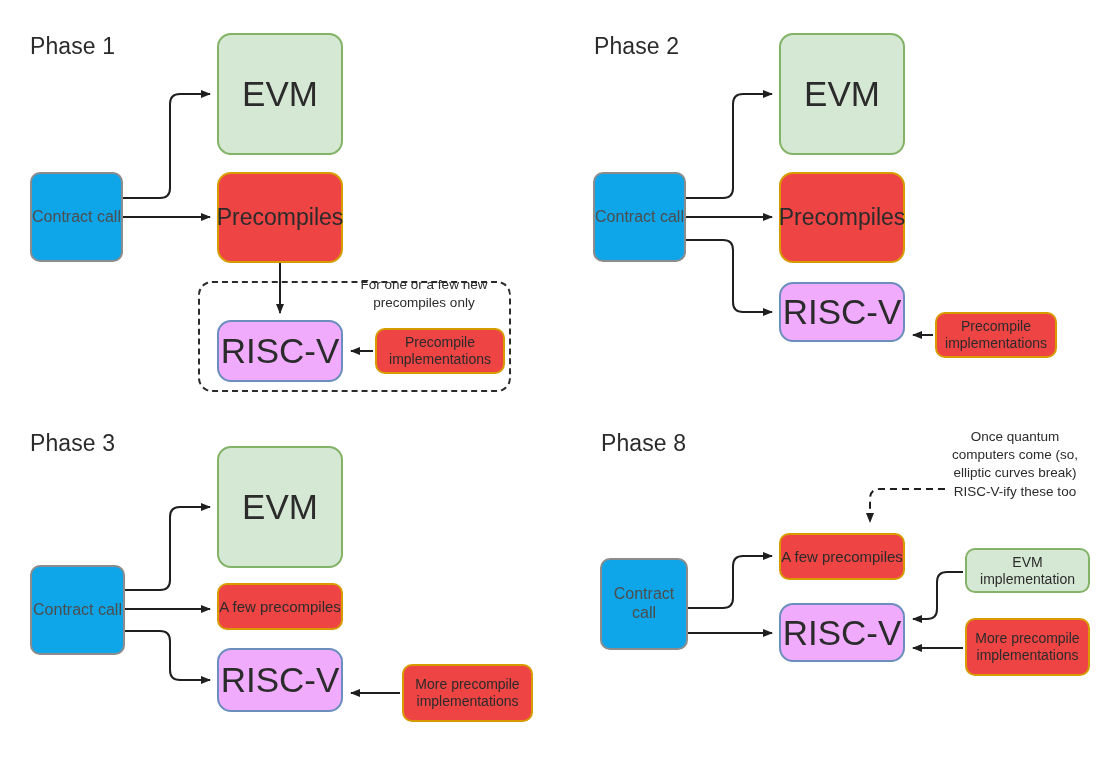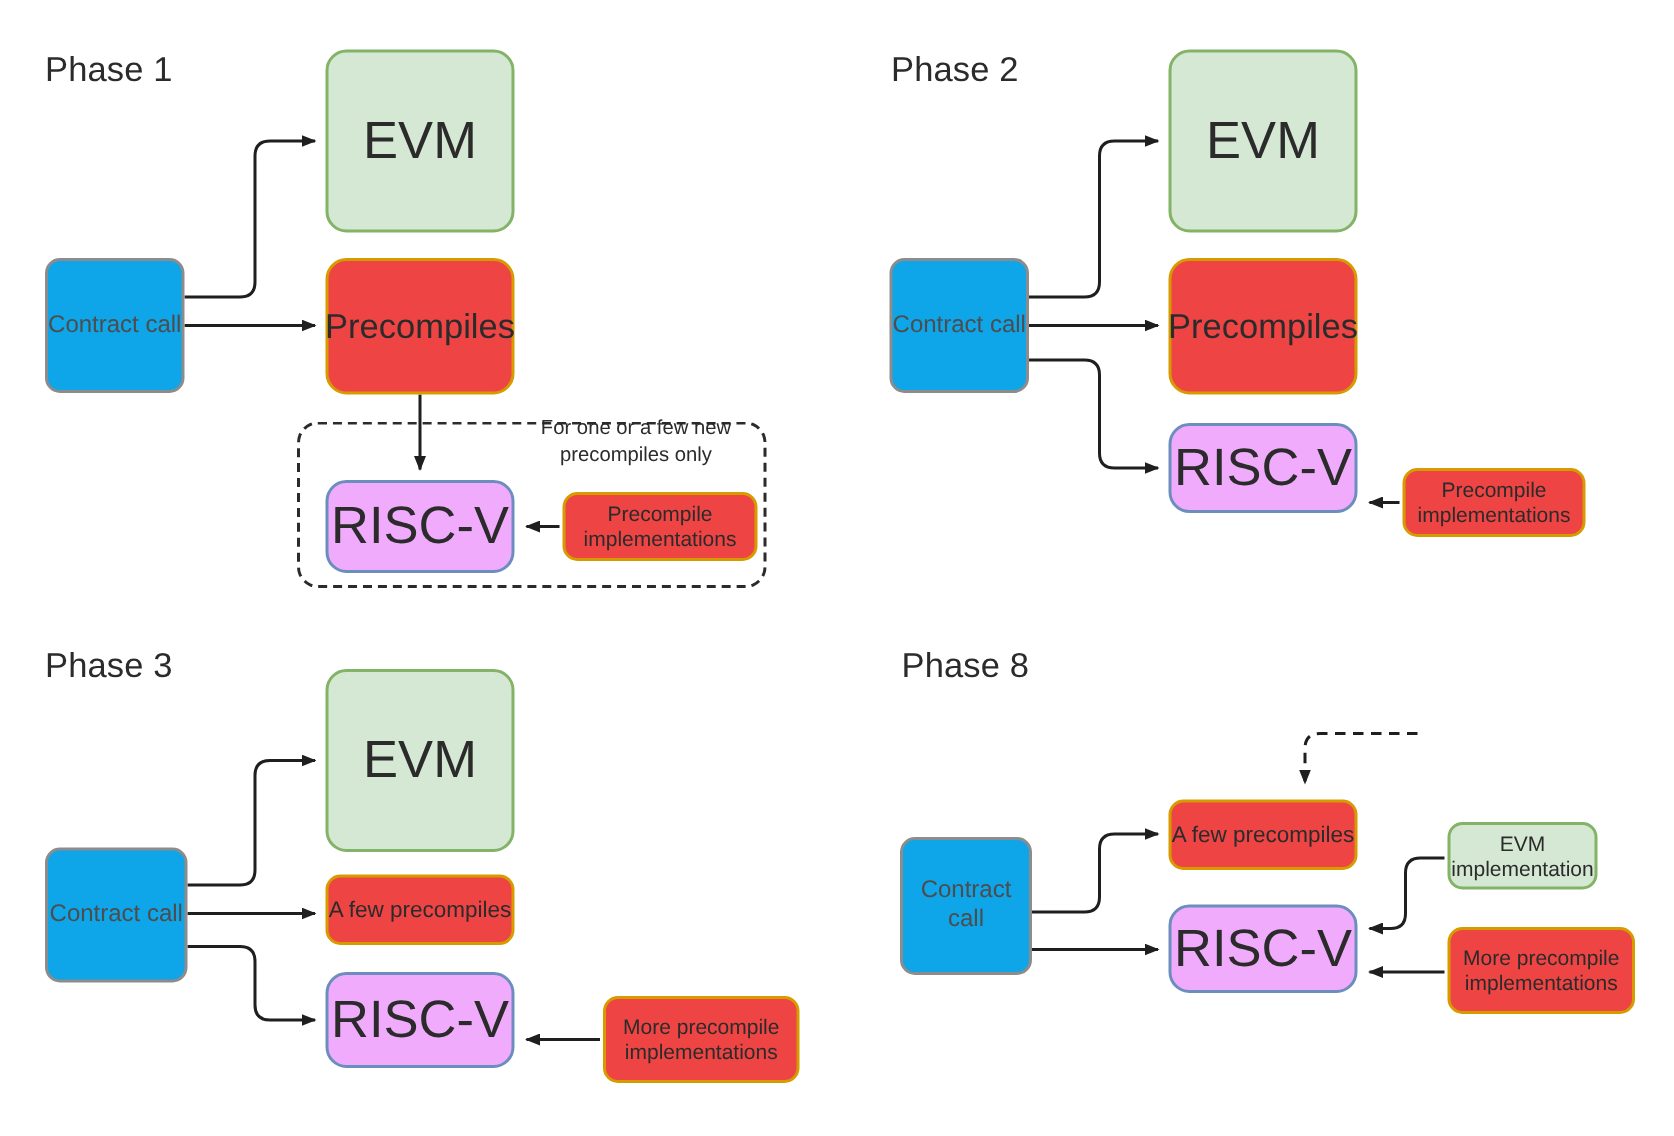--- a/index.html
+++ b/index.html
@@ -156,24 +156,28 @@
   <div class="node n-green big" style="left:217px; top:446px; width:126px; height:122px;">EVM</div>
 
   <div class="node n-orange medium" style="left:217px; top:583px; width:126px; height:47px;">A few precompiles</div>
 
   <div class="node n-blue big" style="left:217px; top:648px; width:126px; height:64px;">RISC-V</div>
 
   <div class="node n-orange small" style="left:402px; top:664px; width:131px; height:58px;">More precompile implementations</div>
 
   <div class="phase-title" style="left:601px; top:430px;">Phase 8</div>
 
+  <div class="note" style="left:930px; top:428px; width:170px;">Once quantum
+computers come (so,
+elliptic curves break)
+RISC-V-ify these too</div>
 
   <div class="node n-grey contract" style="left:600px; top:558px; width:88px; height:92px;">Contract call</div>
 
   <div class="node n-orange medium" style="left:779px; top:533px; width:126px; height:47px;">A few precompiles</div>
 
   <div class="node n-blue big" style="left:779px; top:603px; width:126px; height:59px;">RISC-V</div>
 
-  <div class="node n-green small" style="left:965px; top:548px; width:100px; height:45px;">EVM implementation</div>
+  <div class="node n-green small" style="left:965px; top:548px; width:125px; height:45px;">EVM implementation</div>
 
   <div class="node n-orange small" style="left:965px; top:618px; width:125px; height:58px;">More precompile implementations</div>
 
 </div>
 
 </body></html>

